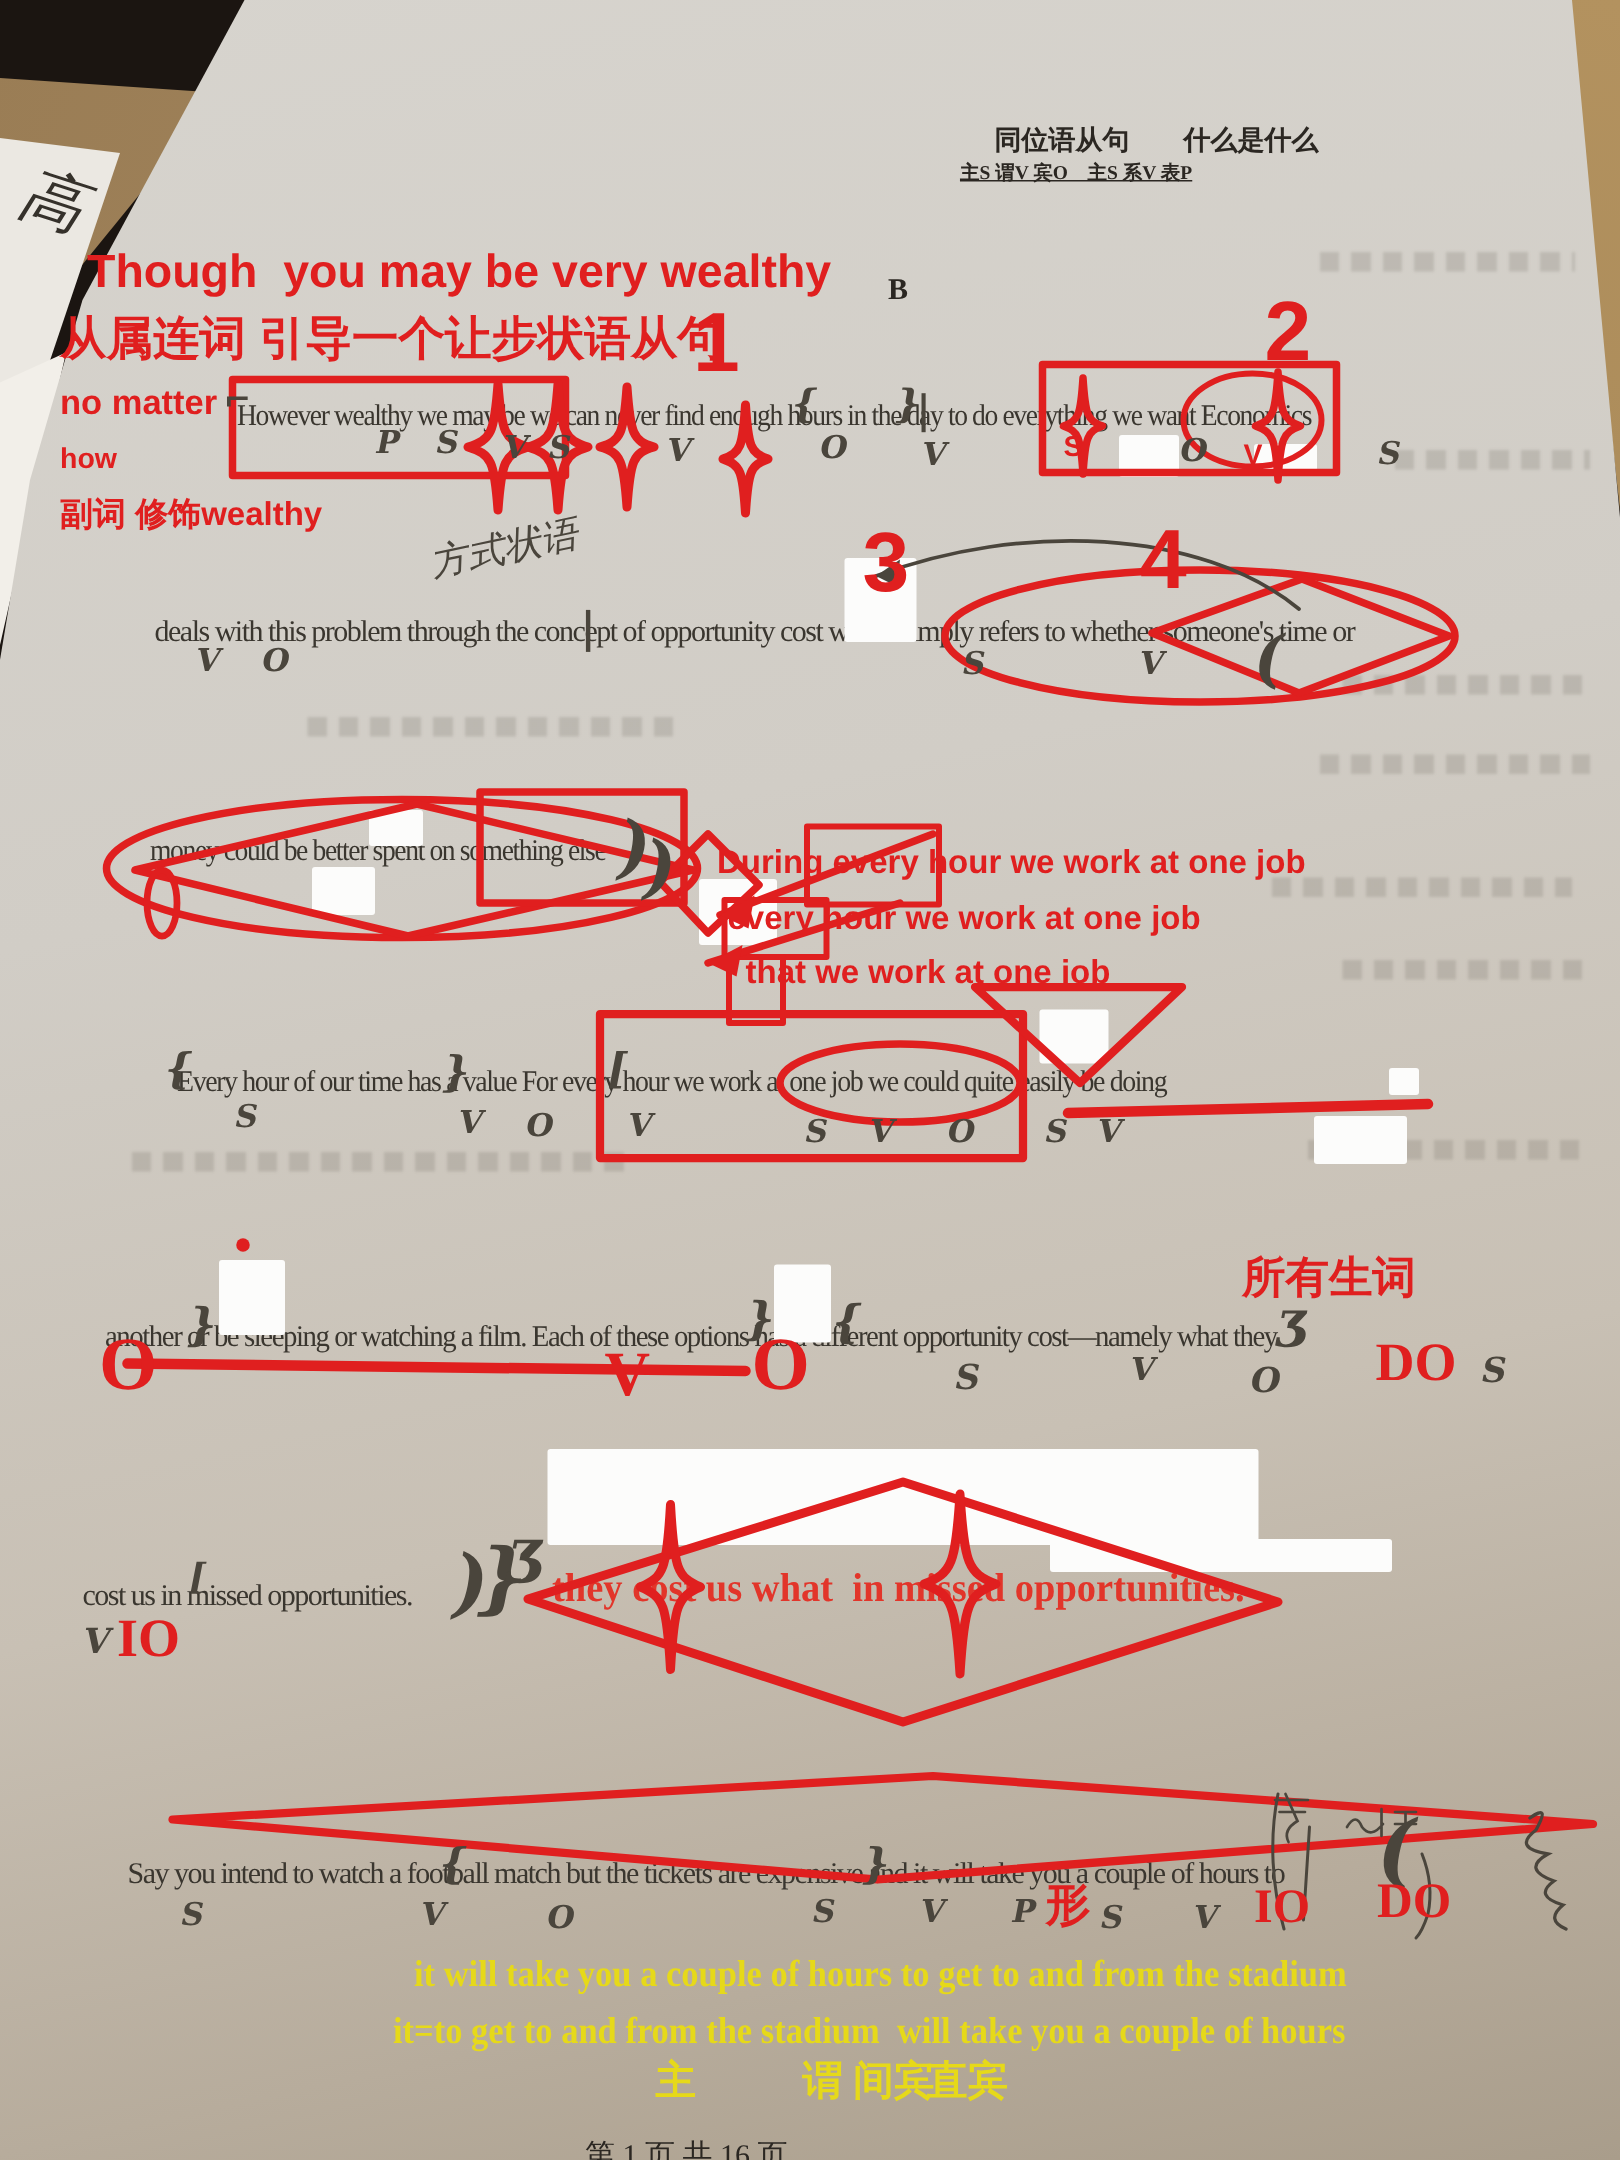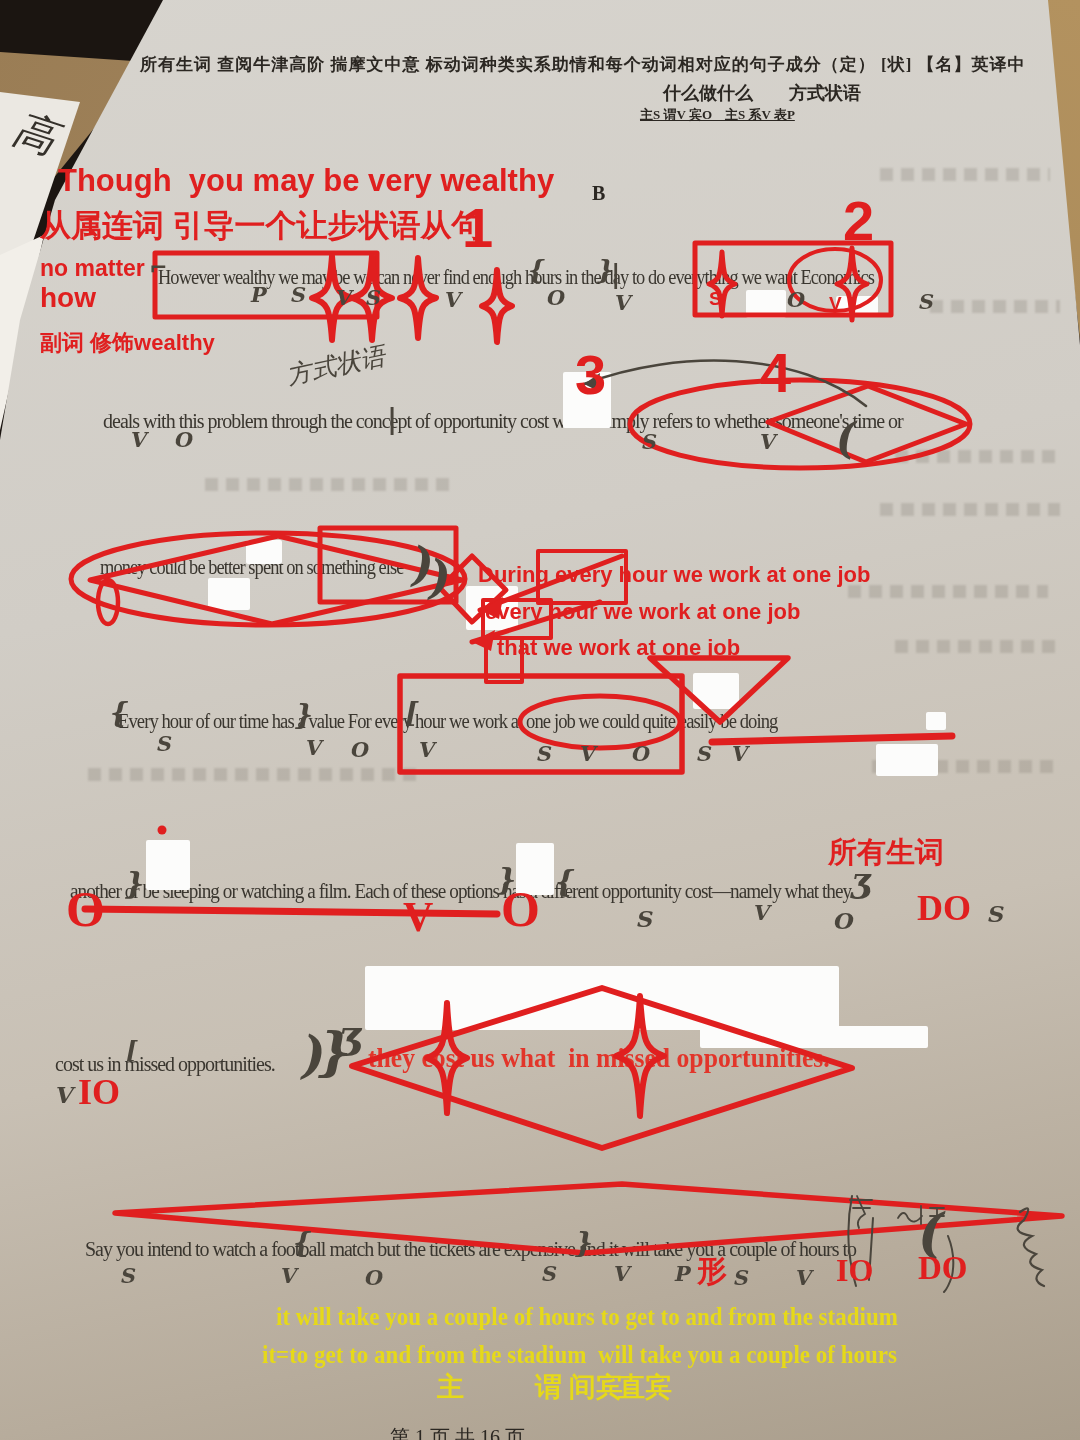--- a/index.html
+++ b/index.html
@@ -54,22 +54,21 @@
   <div class="bleed" style="left:880px;top:168px;width:170px;"></div>
   <div class="bleed" style="left:930px;top:300px;width:130px;"></div>
   <div class="bleed" style="left:895px;top:450px;width:165px;"></div>
   <div class="bleed" style="left:205px;top:478px;width:250px;"></div>
   <div class="bleed" style="left:880px;top:503px;width:180px;"></div>
   <div class="bleed" style="left:848px;top:585px;width:200px;"></div>
   <div class="bleed" style="left:895px;top:640px;width:165px;"></div>
   <div class="bleed" style="left:88px;top:768px;width:330px;"></div>
   <div class="bleed" style="left:872px;top:760px;width:185px;"></div>
 
-  <div class="t printcjk" style="left:140px;top:55px;font-size:17px;font-weight:700;letter-spacing:1px;">所有生词 查阅牛津高阶 揣摩文中意 标动词种类实系助情和每个动词相对应的句子成分（定） [状] 【名】英译中</div>
-  <div class="t printcjk" style="left:663px;top:83px;font-size:18px;font-weight:700;">什么做什么        方式状语</div>
+  <div class="t printcjk" style="left:663px;top:83px;font-size:18px;font-weight:700;">同位语从句        什么是什么</div>
   <div class="t printcjk" style="left:640px;top:108px;font-size:13px;font-weight:700;text-decoration:underline;">主S 谓V 宾O    主S 系V 表P</div>
   <div class="t printcjk" style="left:592px;top:182px;font-size:20px;font-weight:700;">B</div>
 
   <div class="t print" style="left:158px;top:266px;transform:scaleX(.92);transform-origin:left;">However wealthy we may be we can never find enough hours in the day to do everything we want Economics</div>
   <div class="t print" style="left:103px;top:410px;">deals with this problem through the concept of opportunity cost which simply refers to whether someone's time or</div>
   <div class="t print" style="left:100px;top:556px;transform:scaleX(.92);transform-origin:left;">money could be better spent on something else</div>
   <div class="t print" style="left:118px;top:710px;transform:scaleX(.93);transform-origin:left;">Every hour of our time has a value For every hour we work at one job we could quite easily be doing</div>
   <div class="t print" style="left:70px;top:880px;transform:scaleX(.96);transform-origin:left;">another or be sleeping or watching a film. Each of these options has a different opportunity cost—namely what they</div>
   <div class="t print" style="left:55px;top:1053px;">cost us in missed opportunities.</div>
   <div class="t print" style="left:85px;top:1238px;">Say you intend to watch a football match but the tickets are expensive and it will take you a couple of hours to</div>
@@ -87,21 +86,21 @@
   <div class="wo" style="left:876px;top:744px;width:62px;height:32px;"></div>
   <div class="wo" style="left:926px;top:712px;width:20px;height:18px;"></div>
   <div class="wo" style="left:146px;top:840px;width:44px;height:50px;"></div>
   <div class="wo" style="left:516px;top:843px;width:38px;height:52px;"></div>
   <div class="wo" style="left:365px;top:966px;width:474px;height:64px;"></div>
   <div class="wo" style="left:700px;top:1026px;width:228px;height:22px;"></div>
 
   <div class="t redb" style="left:40px;top:208px;font-size:31px;">从属连词 引导一个让步状语从句</div>
   <div class="t redb" style="left:58px;top:163px;font-size:31px;">Though  you may be very wealthy</div>
   <div class="t redb" style="left:40px;top:255px;font-size:23px;">no matter</div>
-  <div class="t redb" style="left:40px;top:282px;font-size:28px;">how</div>
+  <div class="t redb" style="left:40px;top:296px;font-size:19px;">how</div>
   <div class="t redb" style="left:40px;top:330px;font-size:22px;">副词 修饰wealthy</div>
   <div class="t redb num" style="left:462px;top:203px;">1</div>
   <div class="t redb num" style="left:843px;top:196px;">2</div>
   <div class="t redb num" style="left:575px;top:350px;">3</div>
   <div class="t redb num" style="left:760px;top:348px;">4</div>
   <div class="t redb" style="left:478px;top:562px;font-size:22px;">During every hour we work at one job</div>
   <div class="t redb" style="left:485px;top:599px;font-size:22px;">every hour we work at one job</div>
   <div class="t redb" style="left:497px;top:635px;font-size:22px;">that we work at one job</div>
   <div class="t redb" style="left:828px;top:836px;font-size:29px;">所有生词</div>
   <div class="t redserif" style="left:368px;top:1043px;font-size:27px;transform:scaleX(.95);transform-origin:left;">they cost us what  in missed opportunities.</div>

